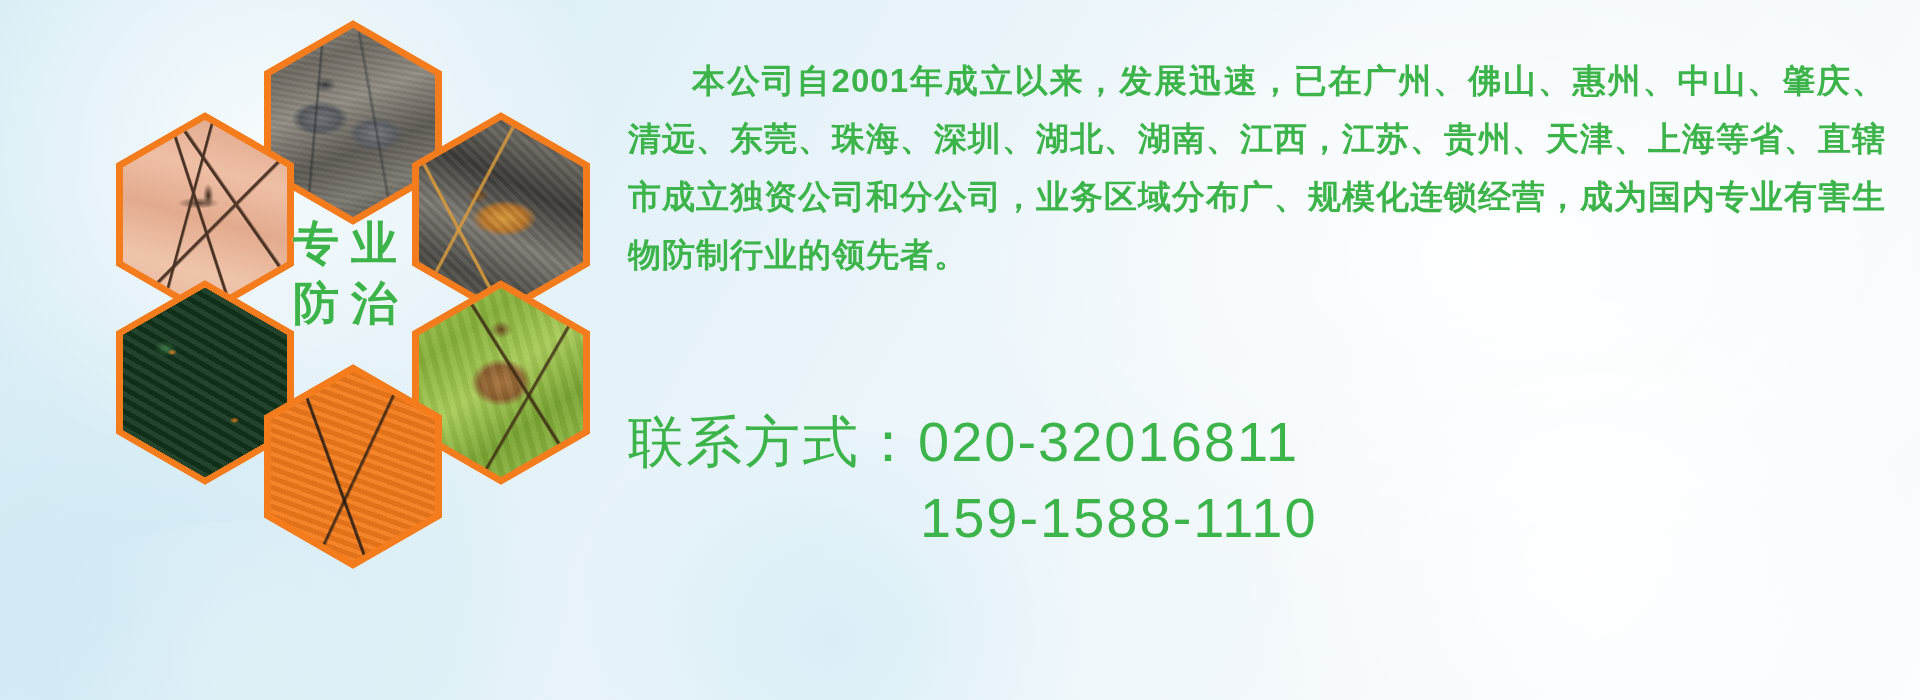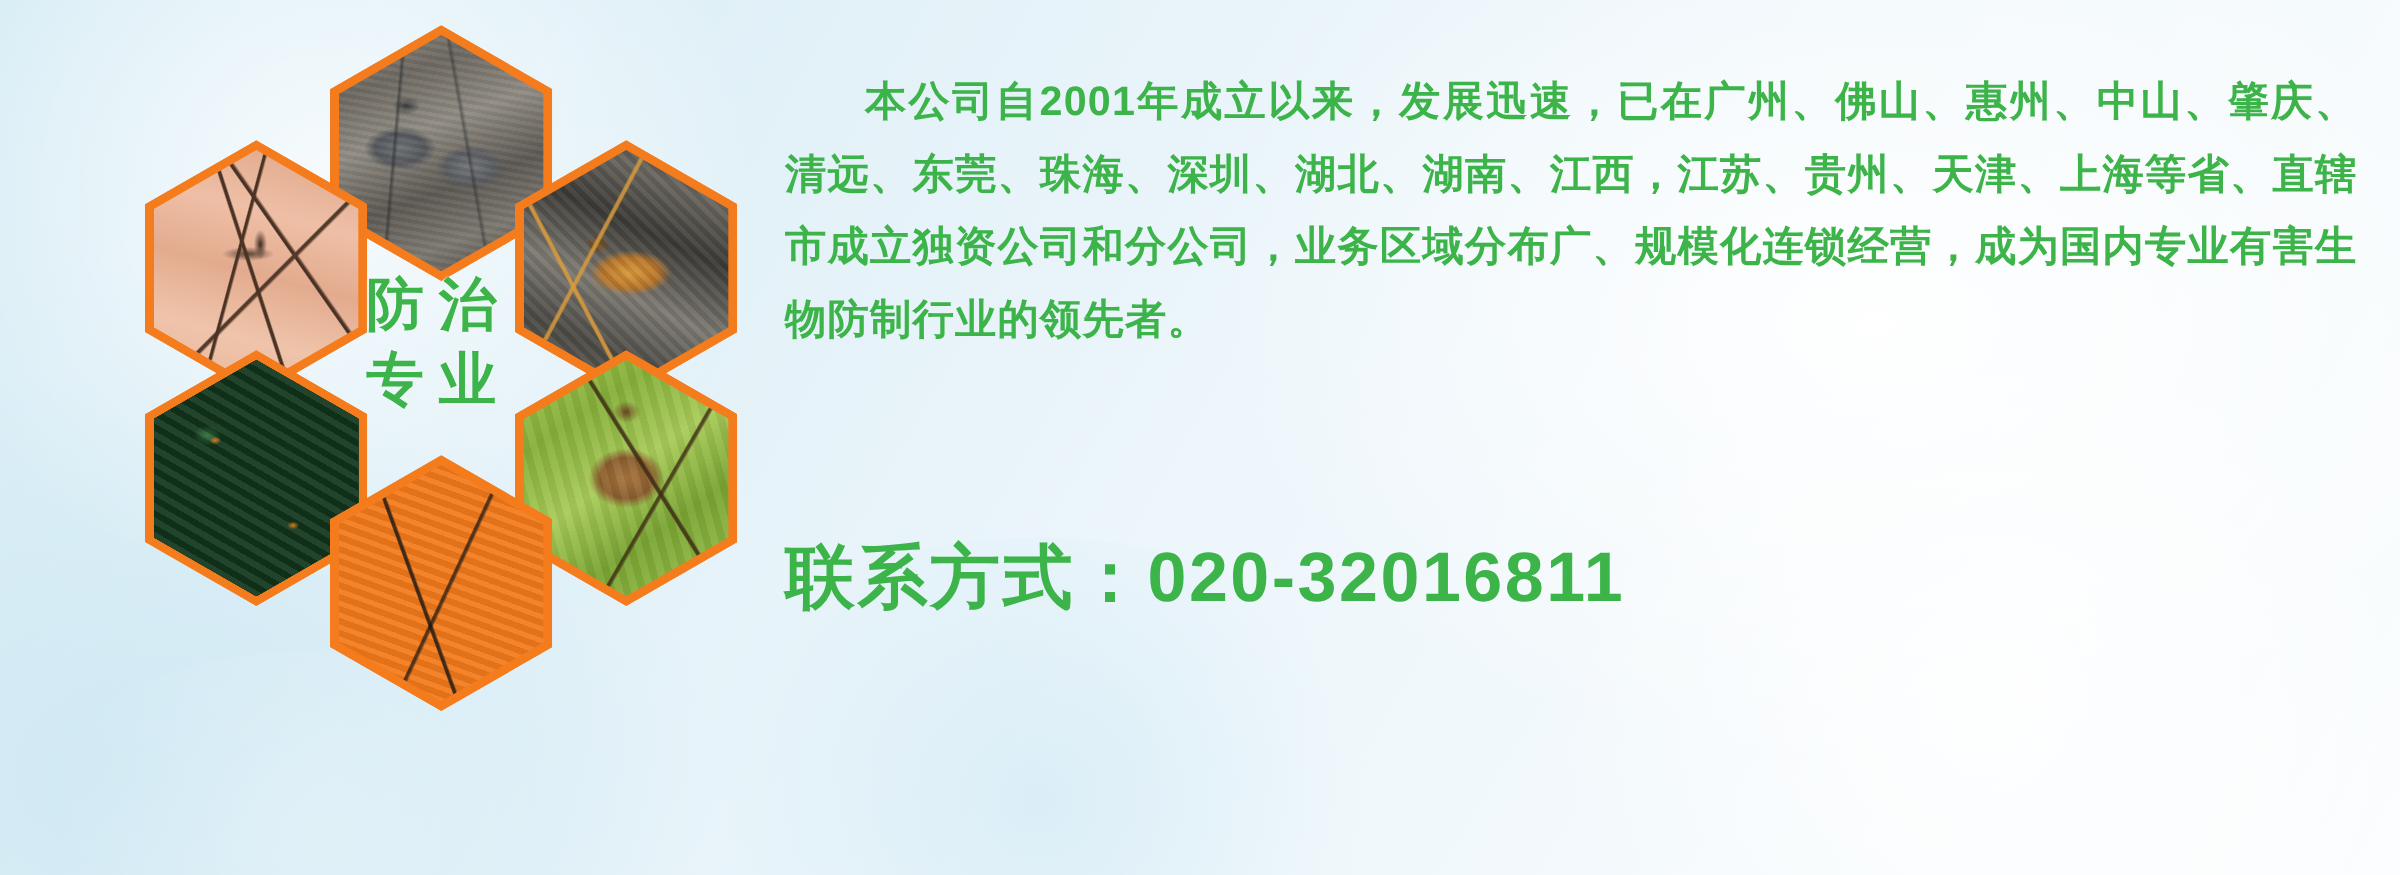--- a/index.html
+++ b/index.html
@@ -116,21 +116,21 @@
   #copy{
     position:absolute;left:612px;top:36px;width:1290px;
   }
   #copy .para{
     color:#3cb44a;font-size:33px;font-weight:bold;line-height:58px;
     letter-spacing:1px;text-align:justify;text-indent:64px;
     margin:16px;
   }
   #contact{
     position:absolute;left:628px;top:404px;width:1260px;
-    color:#3cb44a;font-weight:bold;margin-top:20px;
+    color:#3cb44a;font-weight:normal;
   }
   #contact .line1{font-size:56px;line-height:76px;letter-spacing:2px;}
   #contact .line2{font-size:56px;line-height:76px;letter-spacing:2px;text-align:left;padding-left:292px;}
 </style>
 </head>
 <body>
 
 <div id="banner">
 
   <div class="wash w1"></div>
@@ -190,25 +190,26 @@
       <div class="inner">
         <div class="ph-ant">
             <div class="texture"></div>
           </div>
       </div>
     </div>
 
   </div>
 
   <div id="hexlabel">
+    <span>专业</span>
     <span>防治</span>
-    <span>专业</span>
   </div>
 
   <div id="copy">
     <p class="para">本公司自2001年成立以来，发展迅速，已在广州、佛山、惠州、中山、肇庆、清远、东莞、珠海、深圳、湖北、湖南、江西，江苏、贵州、天津、上海等省、直辖市成立独资公司和分公司，业务区域分布广、规模化连锁经营，成为国内专业有害生物防制行业的领先者。</p>
   </div>
 
   <div id="contact">
     <div class="line1">联系方式：020-32016811</div>
+    <div class="line2">159-1588-1110</div>
   </div>
 
 </div>
 
 </body></html>

